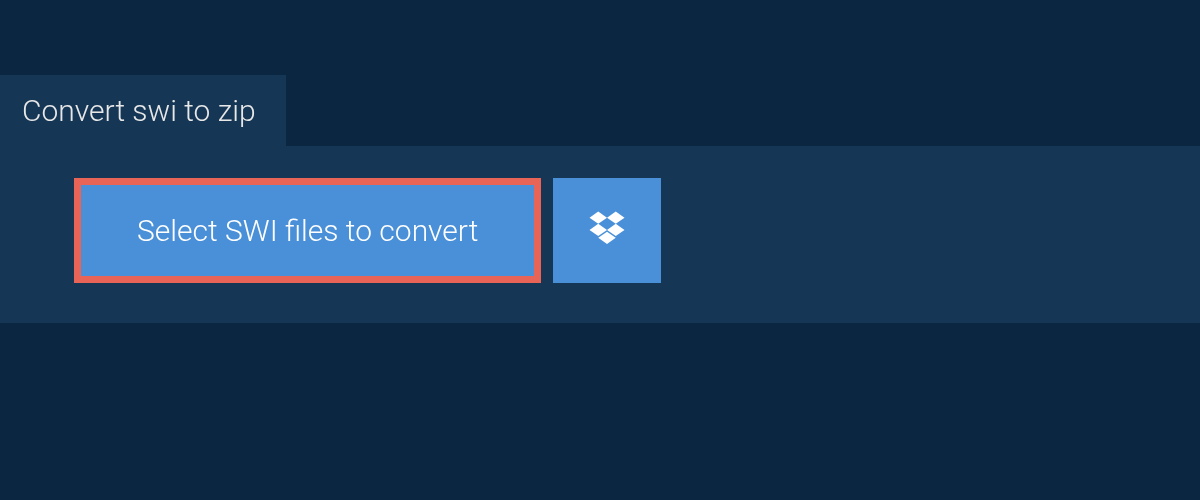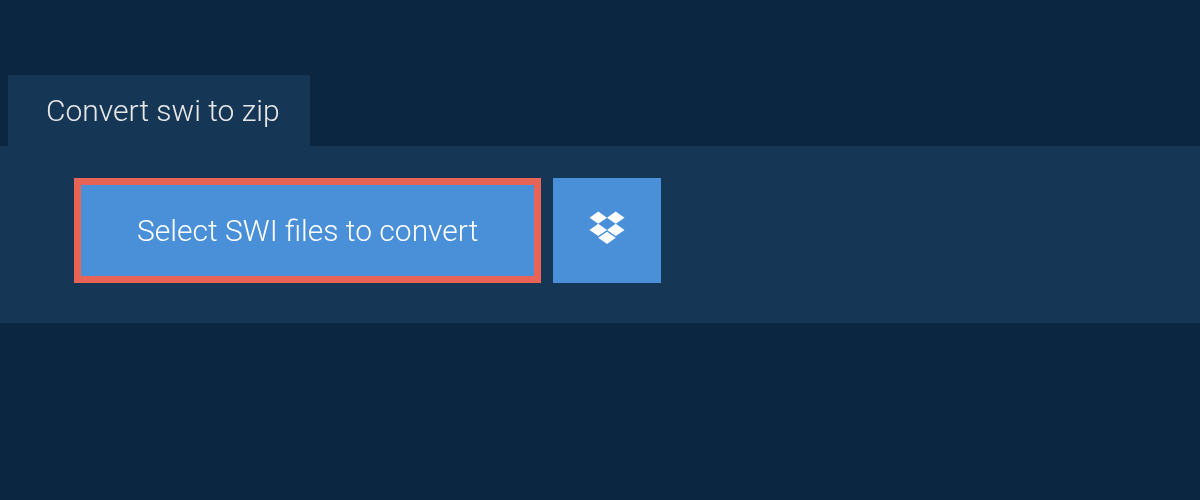--- a/index.html
+++ b/index.html
@@ -13,25 +13,24 @@
       background: #0a2640;
       font-family: -apple-system, BlinkMacSystemFont, "Segoe UI", Roboto, Helvetica, Arial, sans-serif;
       overflow: hidden;
     }
     .tab-container {
       margin-top: 75px;
     }
     .tab {
       display: inline-block;
       background: #153655;
-      padding: 18px 30px 18px 38px;
+      padding: 18px 30px 18px 22px;
       color: #e8e8e8;
       font-size: 30px;
       font-weight: 300;
-      margin-left: 8px;
     }
     .panel {
       background: #153655;
       padding: 32px 30px 40px 30px;
       width: 100%;
     }
     .button-row {
       display: flex;
       align-items: stretch;
       gap: 8px;

